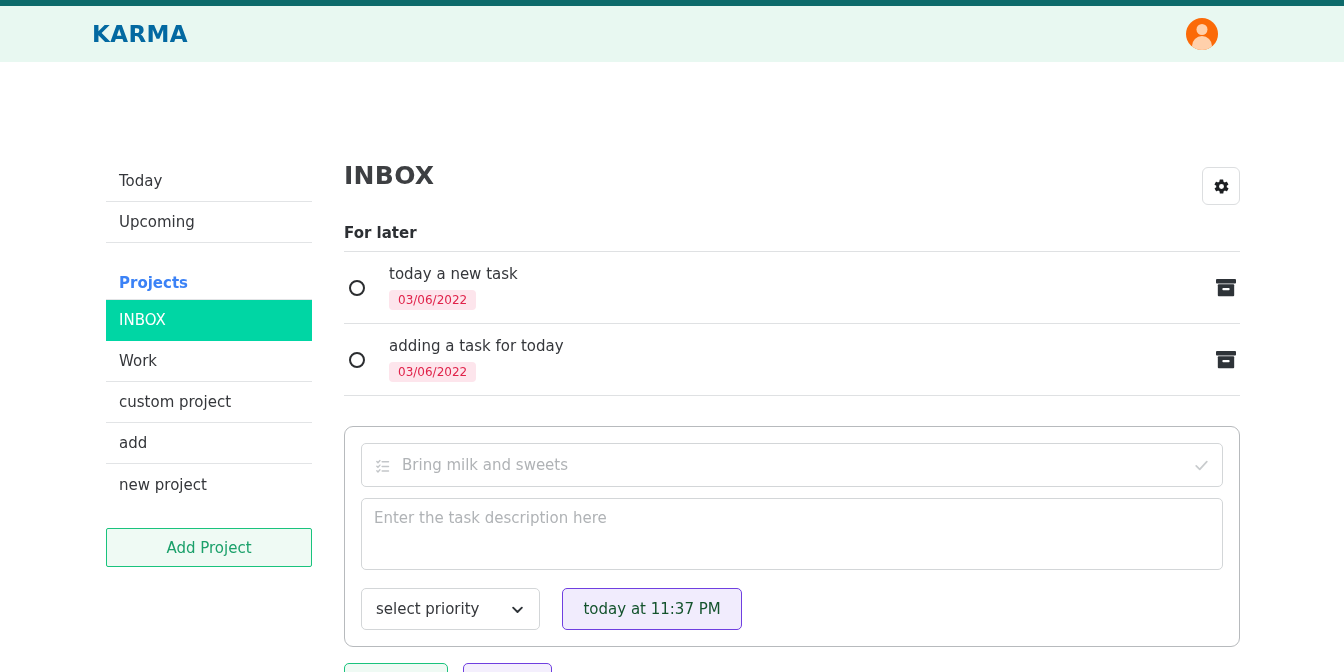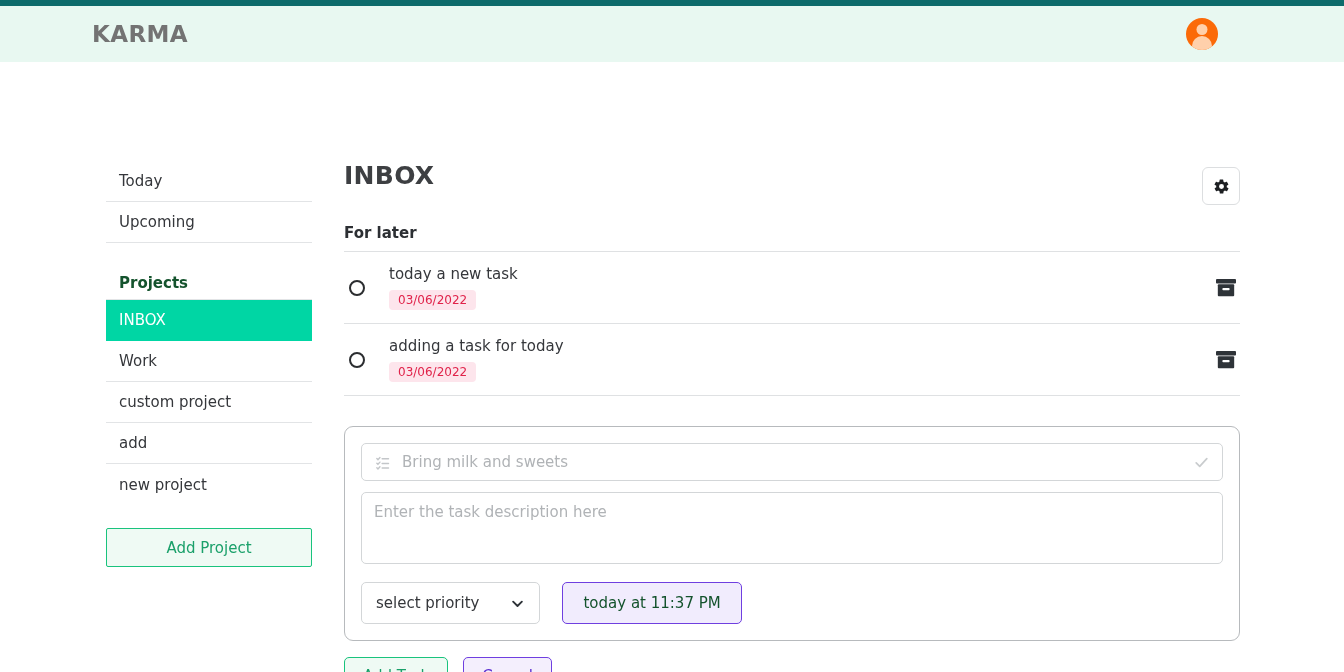--- a/index.html
+++ b/index.html
@@ -21,21 +21,21 @@
     height: 56px;
     background: #e8f8f1;
     display: flex;
     align-items: center;
     justify-content: space-between;
     padding: 0 126px 0 92px;
   }
   .brand {
     font-size: 23px;
     font-weight: bold;
-    color: #737373;
+    color: #0369a1;
     letter-spacing: 0.4px;
   }
   .avatar {
     width: 32px; height: 32px;
     border-radius: 50%;
     background: #fb6a08;
     position: relative;
     overflow: hidden;
     flex: none;
   }
@@ -79,21 +79,21 @@
     padding-left: 13px;
     font-size: 15px;
     color: #35373b;
     border-bottom: 1px solid #e2e4e6;
     cursor: pointer;
   }
   .nav-gap { height: 23px; }
   .projects-title {
     font-size: 15px;
     font-weight: bold;
-    color: #14532d;
+    color: #3b82f6;
     padding-left: 13px;
     height: 34px;
     display: flex;
     align-items: center;
     border-bottom: 1px solid #e2e4e6;
   }
   .proj-item {
     height: 41px;
     display: flex;
     align-items: center;
@@ -198,21 +198,21 @@
     border: 1px solid #b7babd;
     border-radius: 9px;
     padding: 16px;
     width: 896px;
   }
   .title-input-wrap {
     display: flex;
     align-items: center;
     border: 1px solid #d3d6d8;
     border-radius: 5px;
-    height: 38px;
+    height: 44px;
     padding: 0 12px;
     background: #ffffff;
   }
   .title-input {
     flex: 1;
     border: none;
     outline: none;
     font-size: 15px;
     font-family: "DejaVu Sans", sans-serif;
     color: #35373b;

